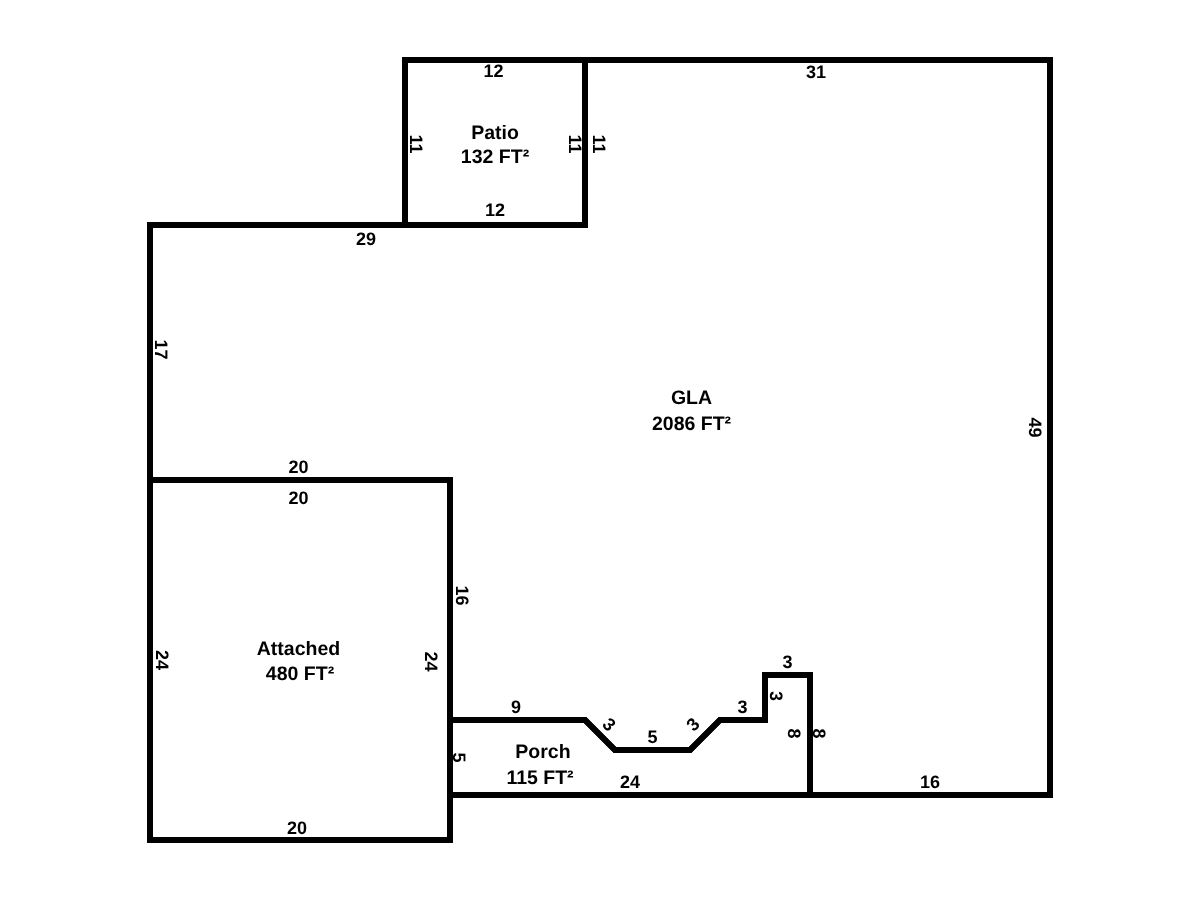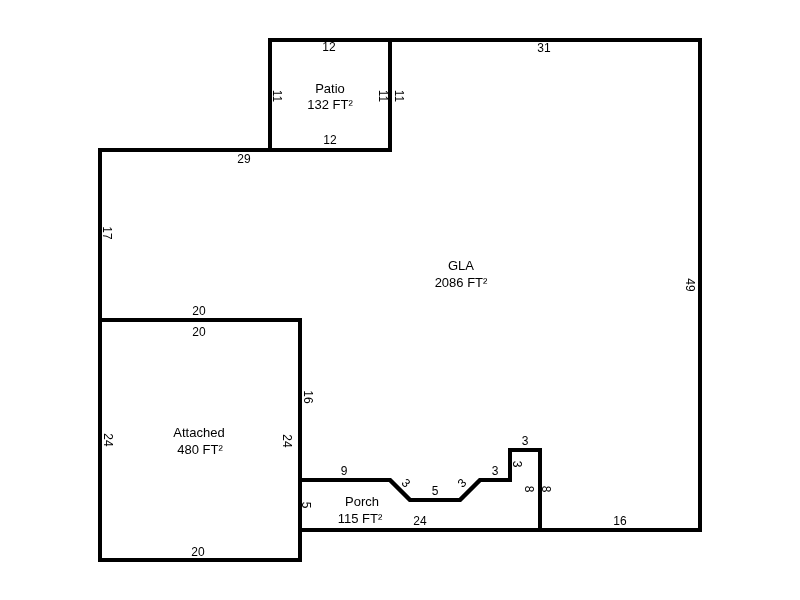--- a/index.html
+++ b/index.html
@@ -7,20 +7,21 @@
     padding: 0;
     background: #ffffff;
   }
   .sketch-stage {
     position: relative;
     width: 800px;
     height: 600px;
     background: #ffffff;
     overflow: hidden;
     font-family: "Liberation Sans", sans-serif;
+    font-weight: bold;
   }
   svg { display: block; }
   .wall {
     fill: none;
     stroke: #000000;
     stroke-width: 4;
     stroke-linejoin: miter;
     stroke-miterlimit: 10;
   }
   text {

